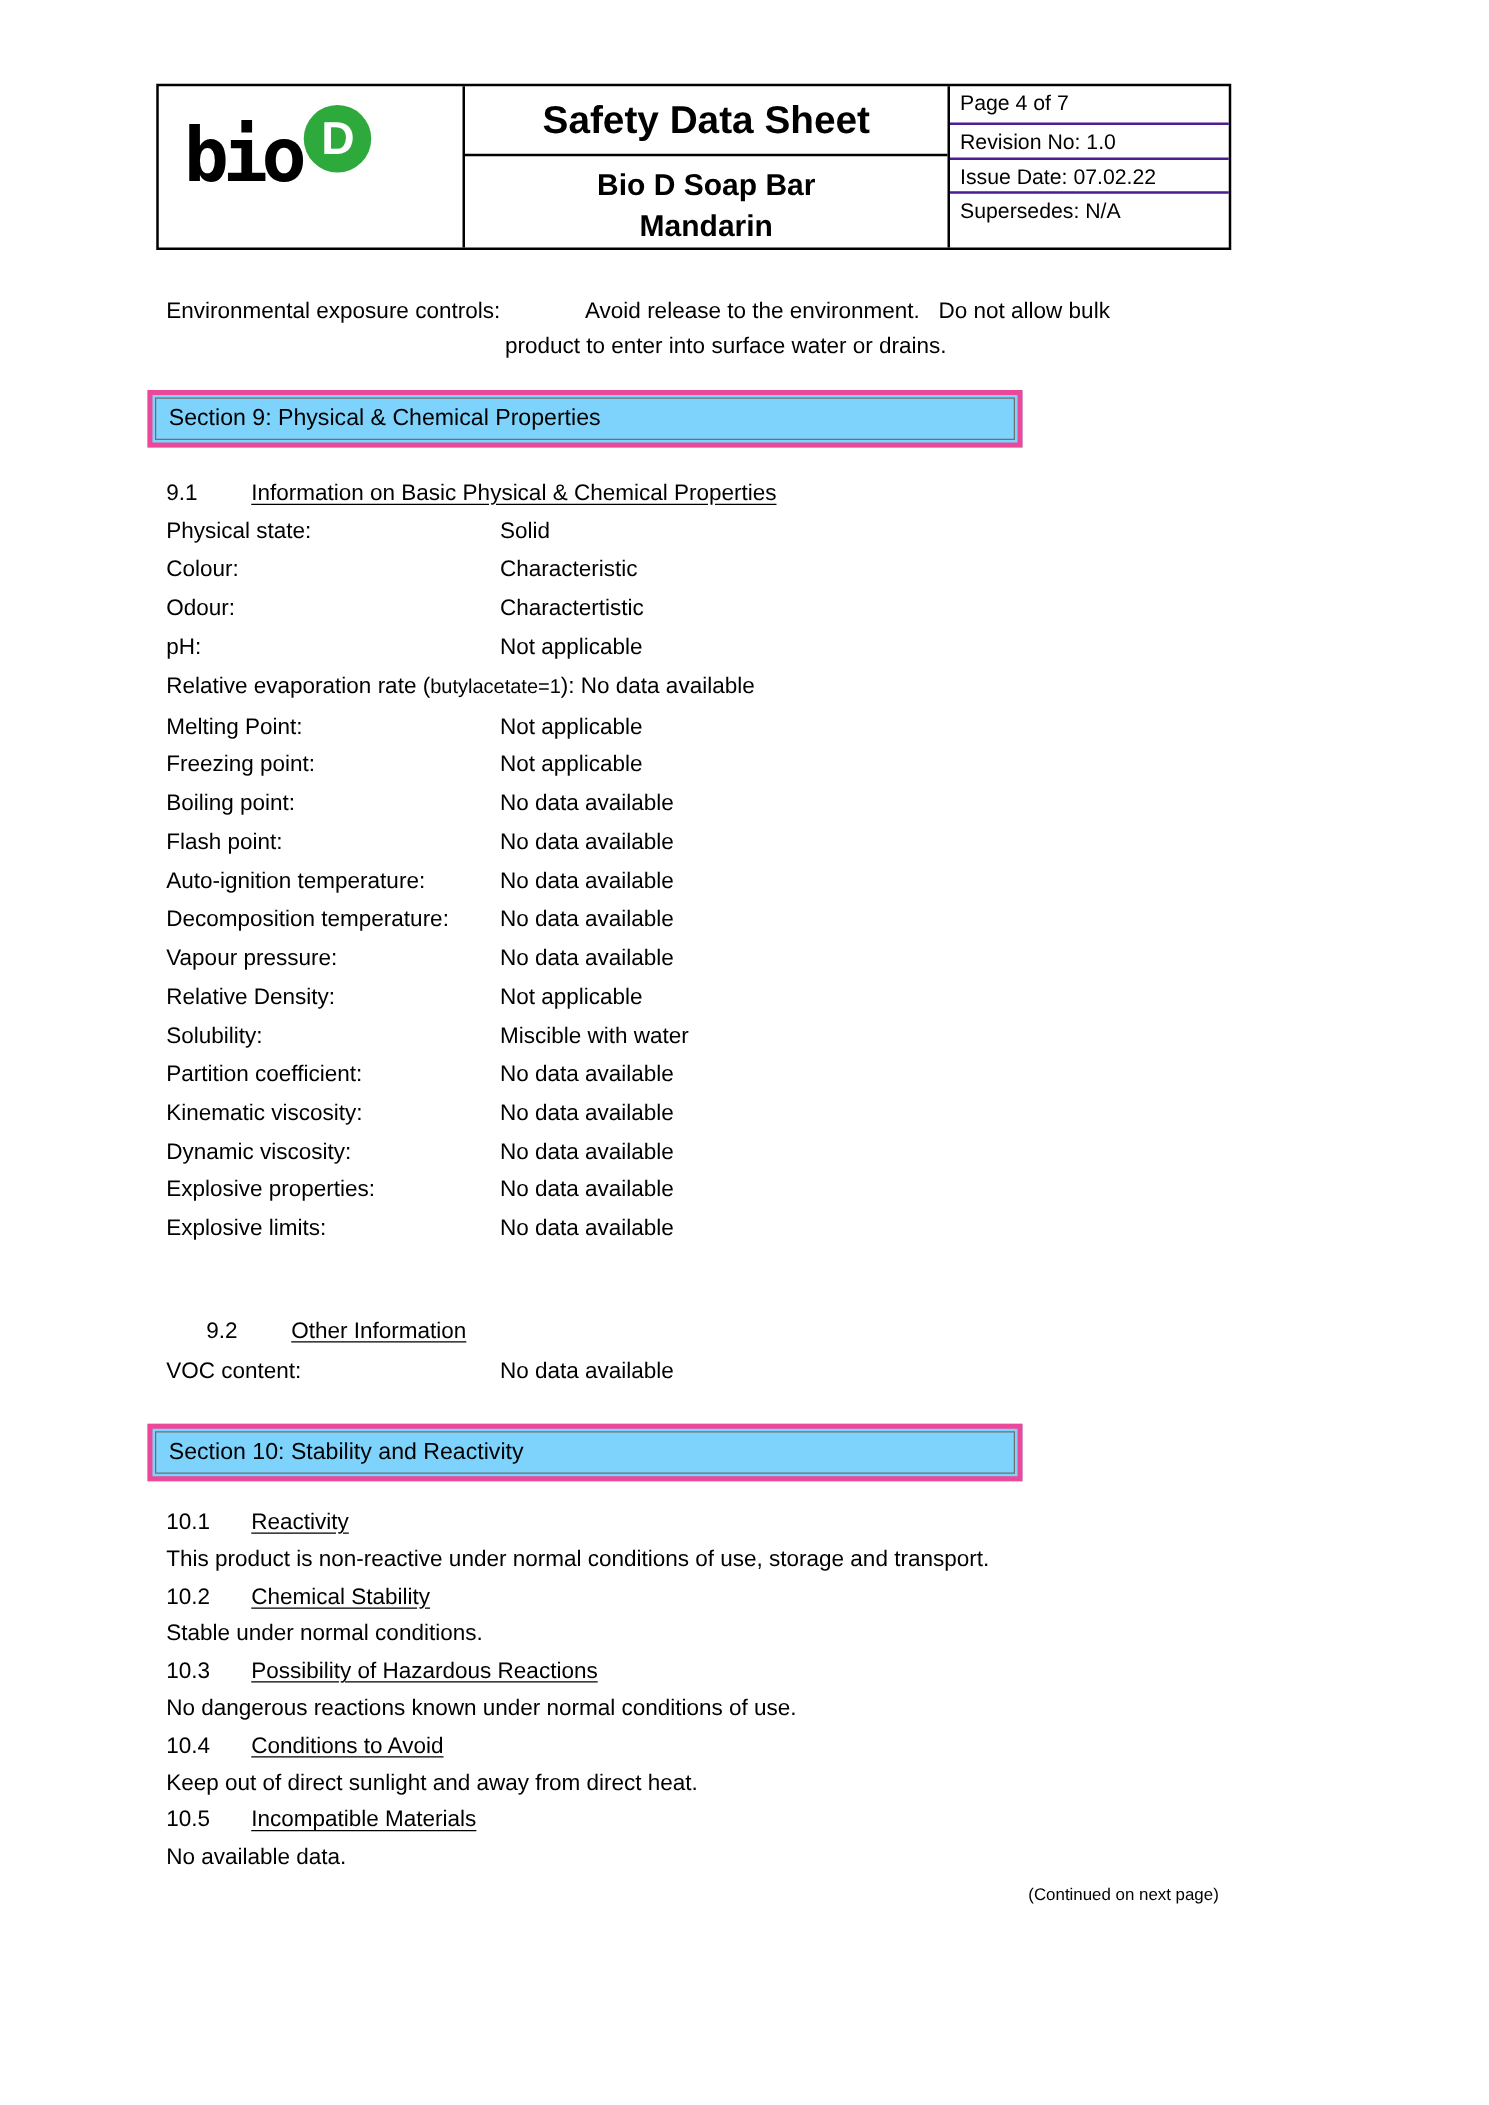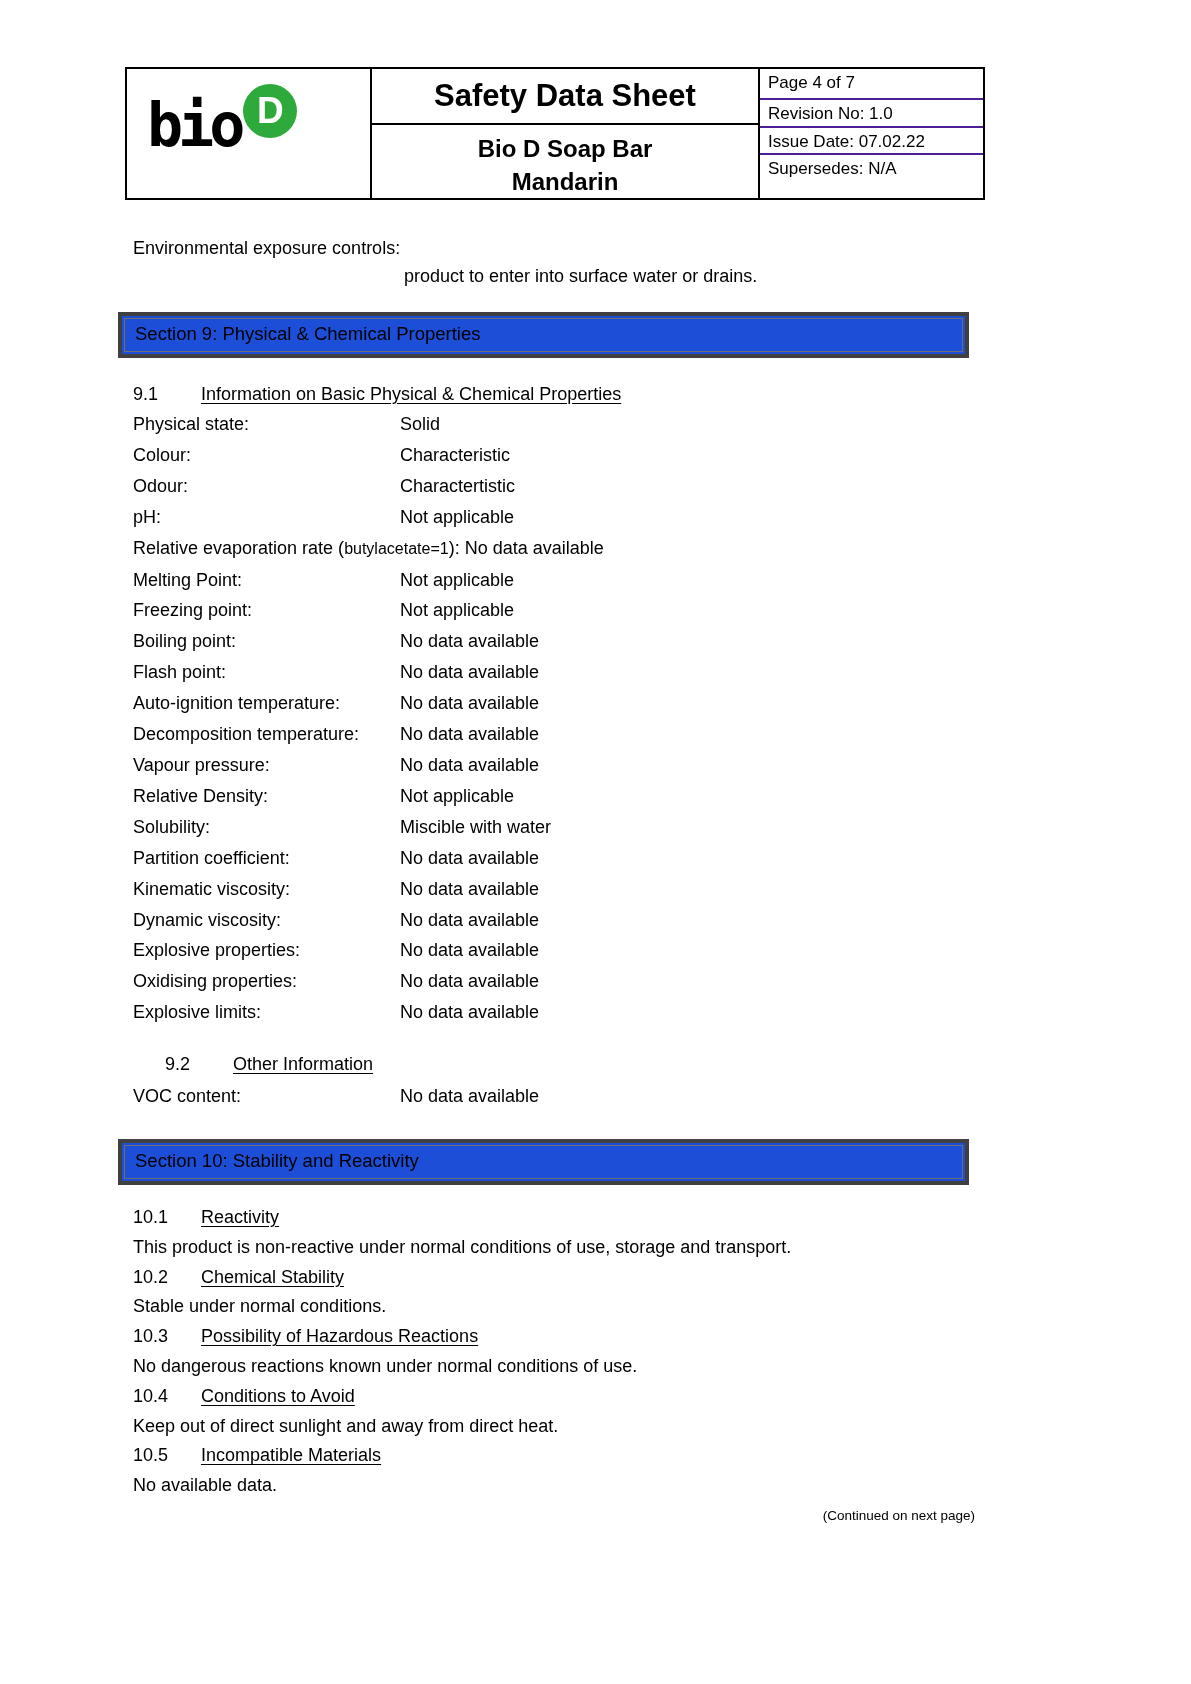--- a/index.html
+++ b/index.html
@@ -43,22 +43,22 @@
   .meta-row:nth-child(4){ flex:1; border-bottom:none; }
 
   
   .abs { position:absolute; }
   .env-label { left:133px; top:238px; }
   .env-v1 { left:468px; top:238px; white-space:pre; }
   .env-v2 { left:404px; top:266px;text-align:center; }
 
   
   .section-bar {
-    position:absolute; left:118px; width:851px;
-    border:4px solid #404040; background:#1d4ed8; box-sizing:border-box;
+    position:absolute; left:118px; width:700px;
+    border:4px solid #ec4899; background:#7dd3fc; box-sizing:border-box;
   }
   .bar9 { top:312px; }
   .bar10 { top:1139px; }
   .section-bar-inner {
     border:1px solid #6f6f6f; margin:2px; padding:4px 10px 6px 10px;
     font-size:18.5px; white-space:nowrap;
   }
 
   
   .subhead-num { display:inline-block; width:68px; }
@@ -102,20 +102,21 @@
     <div class="meta-cell">
 
     <div class="meta-row">Page 4 of 7</div>
         <div class="meta-row">Revision No: 1.0</div>
         <div class="meta-row">Issue Date: 07.02.22</div>
         <div class="meta-row">Supersedes: N/A</div>
       </div>
   </div>
 
   <span class="abs env-label">Environmental exposure controls:</span>
+  <span class="abs env-v1">Avoid release to the environment.   Do not allow bulk</span>
   <span class="abs env-v2">product to enter into surface water or drains.</span>
 
   <div class="section-bar bar9">
     <div class="section-bar-inner">Section 9: Physical &amp; Chemical Properties</div>
   </div>
 
   <div class="abs h91">
     <span class="subhead-num">9.1</span><span class="subhead-title">Information on Basic Physical &amp; Chemical Properties</span>
   </div>
 
@@ -169,23 +170,20 @@
       <div class="prop-row">
       <span class="prop-label">Kinematic viscosity:</span><span class="prop-value">No data available</span>
     </div>
       <div class="prop-row">
       <span class="prop-label">Dynamic viscosity:</span><span class="prop-value">No data available</span>
     </div>
       <div class="prop-row">
       <span class="prop-label">Explosive properties:</span><span class="prop-value">No data available</span>
     </div>
       <div class="prop-row">
-      <span class="prop-label">Oxidising properties:</span><span class="prop-value">No data available</span>
-    </div>
-      <div class="prop-row">
       <span class="prop-label">Explosive limits:</span><span class="prop-value">No data available</span>
     </div>
     </div>
 
   <div class="abs h92">
     <span class="subhead-num">9.2</span><span class="subhead-title">Other Information</span>
   </div>
   <div class="abs voc-row">
     <span class="prop-label">VOC content:</span><span>No data available</span>
   </div>

